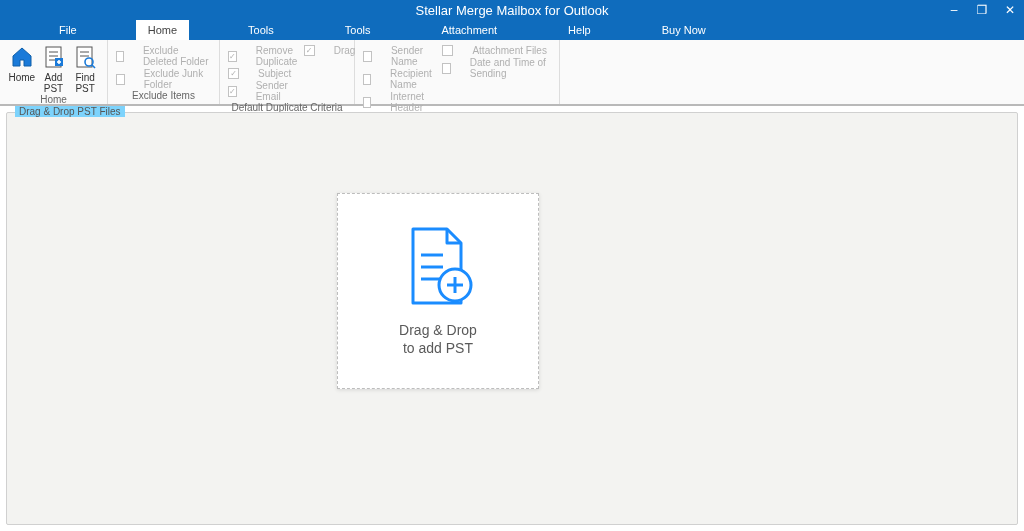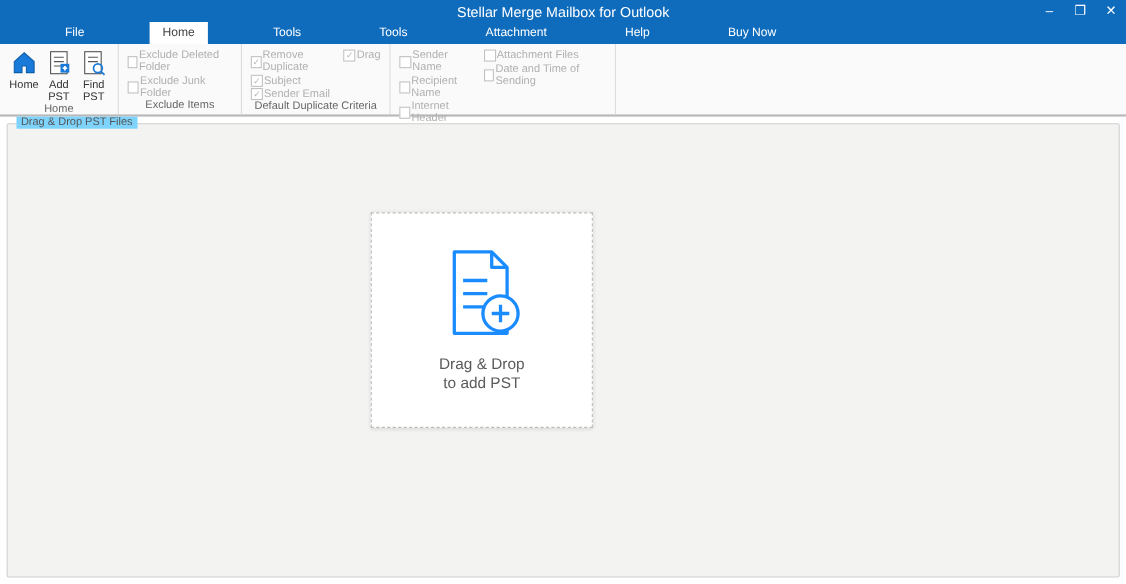--- a/index.html
+++ b/index.html
@@ -16,21 +16,21 @@
   .menu-bar .right .item { padding: 0 8px; font-size: 10px; }
   .menu-bar .right .caret::after { content: "▾"; margin-left: 4px; font-size: 8px; }
   .ribbon { height: 66px; background: #fafafa; border-bottom: 2px solid #b9b9b9; display: flex; }
   .rgroup { border-right: 1px solid #ddd; display: flex; flex-direction: column; }
   .rgroup .body { flex: 1; display: flex; align-items: flex-start; padding: 4px 8px 0 8px; gap: 4px; }
   .rgroup .label { text-align: center; font-size: 10px; color: #666; padding-bottom: 3px; }
   .vbtn { display: flex; flex-direction: column; align-items: center; justify-content: flex-start; width: 34px; cursor: pointer; color: #333; }
   .vbtn .icon { width: 26px; height: 26px; display: flex; align-items: center; justify-content: center; }
   .vbtn .txt { font-size: 10px; text-align: center; line-height: 1.1; margin-top: 2px; }
   .chk-col { display: flex; flex-direction: column; gap: 1px; padding-top: 1px; }
-  .chk { display: flex; align-items: center; gap: 1px; color: #b0b0b0; font-size: 10px; }
+  .chk { display: flex; align-items: center; gap: 19px; color: #b0b0b0; font-size: 10px; }
   .chk .box { width: 11px; height: 11px; border: 1px solid #c2c2c2; background: #fff; display: flex; align-items: center; justify-content: center; font-size: 8px; color: #b0b0b0; }
   .chk.checked .box::before { content: "✓"; }
   .content { position: absolute; left: 6px; right: 6px; top: 112px; bottom: 6px; background: #f3f3f1; border: 1px solid #d0d0d0; border-radius: 2px; }
   .fieldset-label { position: absolute; top: -7px; left: 8px; background: #7dd3fc; padding: 0 4px; font-size: 10px; color: #555; }
   .drop-card { position: absolute; left: 330px; top: 80px; width: 202px; height: 196px; background: #fff; border: 1px dashed #bdbdbd; box-shadow: 0 1px 4px rgba(0,0,0,0.12); display: flex; flex-direction: column; align-items: center; justify-content: center; gap: 10px; }
   .drop-card .txt { text-align: center; font-size: 14px; color: #5a5a5a; line-height: 1.3; }
   svg { display: block; }
 </style>
 </head>
 <body>

